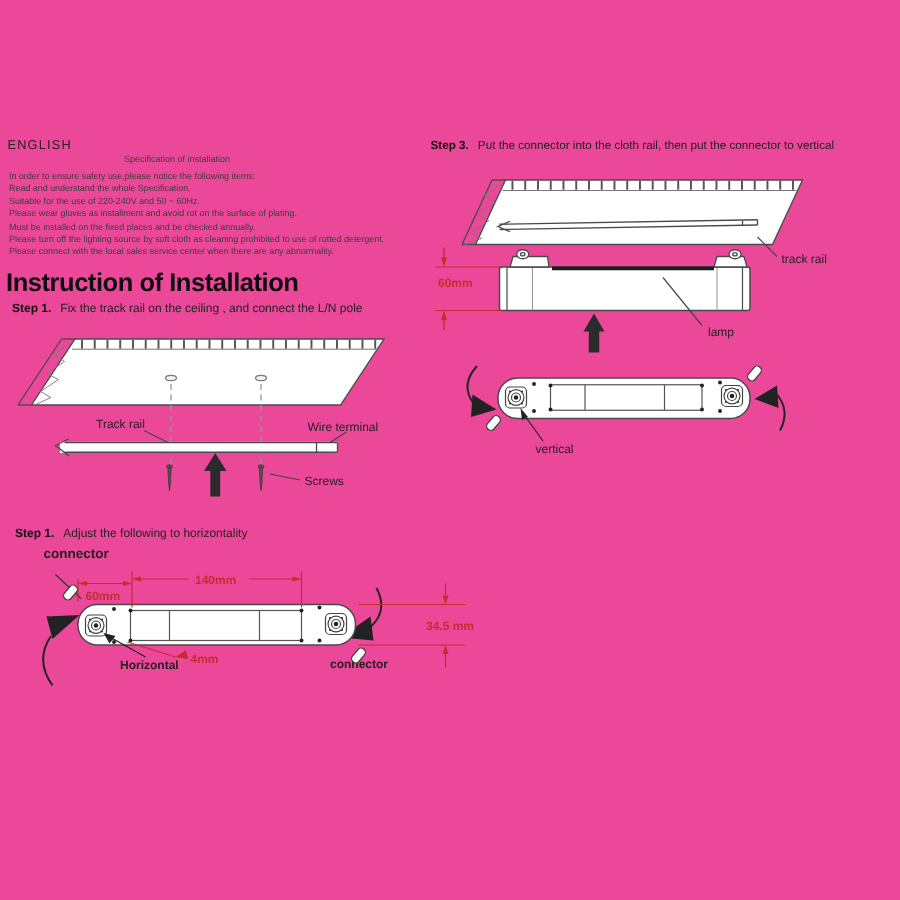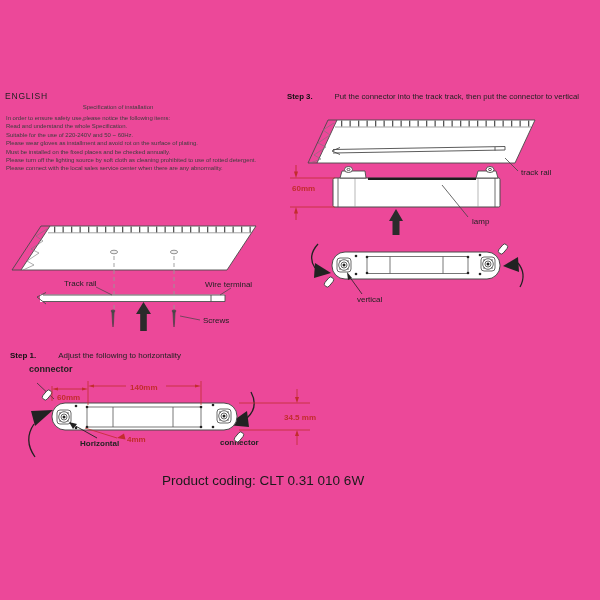--- a/index.html
+++ b/index.html
@@ -4,21 +4,21 @@
 <style>
   html,body{margin:0;padding:0;background:#fff;}
   .page{position:relative;width:600px;height:600px;background:#ec4899;overflow:hidden;
         font-family:"Liberation Sans",sans-serif;color:#333;}
   .abs{position:absolute;}
   .lang{font-size:8.5px;letter-spacing:.8px;color:#222;}
   .spec-title{font-size:6px;color:#3d3d3d;text-align:center;width:236px;left:0;}
   .spec-line{font-size:6px;line-height:8.4px;color:#3d3d3d;letter-spacing:-0.03px;white-space:nowrap;}
   .main-heading{font-size:17px;font-weight:bold;color:#0d0d0d;letter-spacing:-0.3px;white-space:nowrap;}
   .step-header{font-size:8px;color:#222;white-space:nowrap;}
-  .step-header b{margin-right:22px;color:#111;}
+  .step-header b{margin-right:6px;color:#111;}
   .callout{font-size:8px;color:#222;white-space:nowrap;font-weight:bold;}
   .callout-lg{font-size:9px;}
   .product-coding{font-size:13.5px;color:#1a1a1a;white-space:nowrap;}
   svg{position:absolute;overflow:visible;}
   svg text{font-family:"Liberation Sans",sans-serif;}
   .lbl{font-size:8px;fill:#222;}
   .dim{font-size:8px;font-weight:bold;fill:#c22d2d;}
 </style>
 </head>
 <body>
@@ -30,21 +30,25 @@
   <div class="abs" style="left:6px;top:114px;">
     <div class="spec-line">In order to ensure safety use,please notice the following items:</div>
     <div class="spec-line">Read and understand the whole Specification.</div>
     <div class="spec-line">Suitable for the use of 220-240V and 50 ~ 60Hz.</div>
     <div class="spec-line">Please wear gloves as installment and avoid rot on the surface of plating.</div>
     <div class="spec-line">Must be installed on the fixed places and be checked annually.</div>
     <div class="spec-line">Please turn off the lighting source by soft cloth as cleaning prohibited to use of rotted detergent.</div>
     <div class="spec-line">Please connect with the local sales service center when there are any abnormality.</div>
   </div>
 
-
+  <div class="abs main-heading" style="left:4px;top:179px;">Instruction of Installation</div>
+
+  <div class="abs step-header" style="left:8px;top:201px;">
+    <b>Step 1.</b><span>Fix the track rail on the ceiling , and connect the L/N pole</span>
+  </div>
 
   <svg style="left:0;top:216px;" width="280" height="124" viewBox="0 0 280 124">
     <g>
       <polygon points="50,10 256,10 227,54 21,54" fill="#fff" stroke="#4a4a4a" stroke-width="0.9"></polygon>
       <line x1="41" y1="10" x2="12" y2="54" stroke="#4a4a4a" stroke-width="0.9"></line>
       <line x1="41" y1="10" x2="50" y2="10" stroke="#4a4a4a" stroke-width="0.9"></line>
       <line x1="12" y1="54" x2="21" y2="54" stroke="#4a4a4a" stroke-width="0.9"></line>
       <line x1="54" y1="13.5" x2="253" y2="13.5" stroke="#555" stroke-width="6" stroke-dasharray="1.3,7.2"></line>
       <line x1="48" y1="16.8" x2="251" y2="16.8" stroke="#666" stroke-width="0.6"></line>
       <polyline points="47,13 36,20 43,25 31,33 39,37 27,45 34,49 23,54" fill="none" stroke="#777" stroke-width="0.6"></polyline>
@@ -74,21 +78,21 @@
     <line x1="96" y1="71" x2="112" y2="79" stroke="#444" stroke-width="0.7"></line>
     <line x1="231" y1="72" x2="220" y2="79" stroke="#444" stroke-width="0.7"></line>
     <line x1="200" y1="104" x2="180" y2="100" stroke="#444" stroke-width="0.7"></line>
     <polygon points="143.5,86 151,98 146.8,98 146.8,115 140.2,115 140.2,98 136,98" fill="#2b2b2b"></polygon>
     <text x="64" y="69.5" class="lbl">Track rail</text>
     <text x="205" y="71" class="lbl">Wire terminal</text>
     <text x="203" y="107" class="lbl">Screws</text>
   </svg>
 
   <div class="abs step-header" style="left:287px;top:92px;font-size:7.8px;">
-    <b>Step 3.</b><span>Put the connector into the track track, then put the connector to vertical</span>
+    <b>Step 3.</b><span>Put the connector into the cloth rail, then put the connector to vertical</span>
   </div>
 
   <svg style="left:285px;top:108px;" width="315" height="132" viewBox="0 0 315 132">
     <g>
       <polygon points="52,12 250,12 230,55 32,55" fill="#fff" stroke="#4a4a4a" stroke-width="0.9"></polygon>
       <line x1="43" y1="12" x2="23" y2="55" stroke="#4a4a4a" stroke-width="0.9"></line>
       <line x1="43" y1="12" x2="52" y2="12" stroke="#4a4a4a" stroke-width="0.9"></line>
       <line x1="23" y1="55" x2="32" y2="55" stroke="#4a4a4a" stroke-width="0.9"></line>
       <line x1="56" y1="15.5" x2="247" y2="15.5" stroke="#555" stroke-width="6" stroke-dasharray="1.3,7.2"></line>
       <line x1="50" y1="19" x2="246" y2="19" stroke="#666" stroke-width="0.6"></line>
@@ -272,15 +276,14 @@
       <polygon points="277,41 275,35 279,35"></polygon>
         <polygon points="277,68 275,74 279,74"></polygon>
       <polygon points="97,76 104,71.5 105.5,77.5"></polygon>
     </g>
     <text x="37" y="38" class="dim">60mm</text>
     <text x="110" y="27.5" class="dim">140mm</text>
     <text x="264" y="58" class="dim">34.5 mm</text>
     <text x="107" y="80" class="dim">4mm</text>
   </svg>
 
-  <div class="abs product-coding" style="left:162px;top:473px;">Product coding: CLT 0.31 010 6W</div>
 
 </div>
 
 </body></html>

